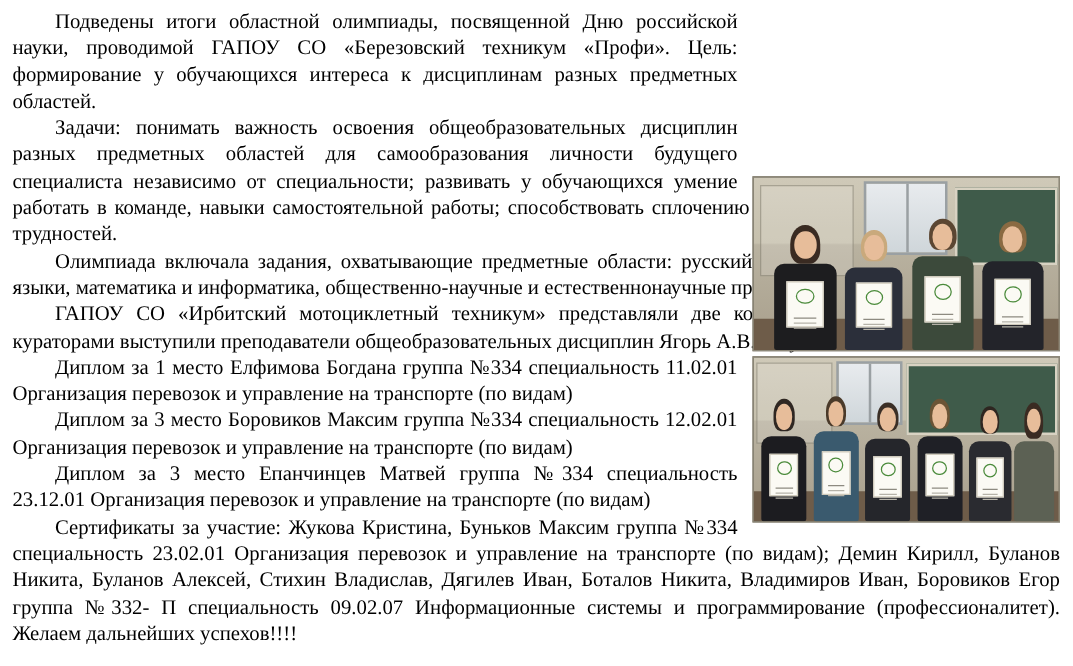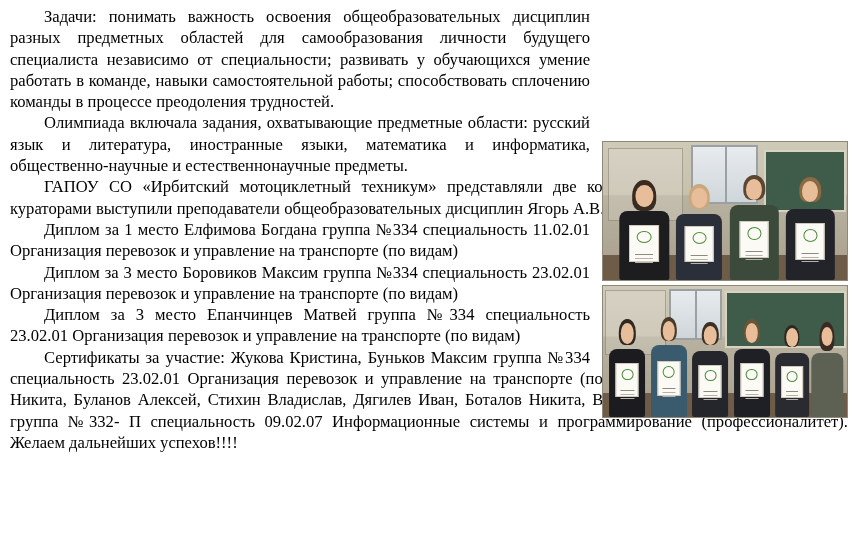--- a/index.html
+++ b/index.html
@@ -239,24 +239,25 @@
       <div class="person" style="left:85%;width:14%;height:74%;">
         <div class="hair" style="width:44%;height:30%;top:2%;background:#3a2b22;"></div>
         <div class="head" style="width:32%;height:20%;top:7%;"></div>
         <div class="body" style="width:92%;height:66%;background:#5c6154;"></div>
       </div>
     </div>
   </div>
 
   <div class="wrap-right-top"></div>
 
+  <p>Подведены итоги областной олимпиады, посвященной Дню российской науки, проводимой ГАПОУ СО «Березовский техникум «Профи». Цель: формирование у обучающихся интереса к дисциплинам разных предметных областей.</p>
   <p>Задачи: понимать важность освоения общеобразовательных дисциплин разных предметных областей для самообразования личности будущего специалиста независимо от специальности; развивать у обучающихся умение работать в команде, навыки самостоятельной работы; способствовать сплочению команды в процессе преодоления трудностей.</p>
   <p>Олимпиада включала задания, охватывающие предметные области: русский язык и литература, иностранные языки, математика и информатика, общественно-научные и естественнонаучные предметы.</p>
   <p>ГАПОУ СО «Ирбитский мотоциклетный техникум» представляли две команды студентов первого курса, кураторами выступили преподаватели общеобразовательных дисциплин Ягорь А.В. и Кузеванова Е.А.</p>
 
   <div class="wrap-right-bottom"></div>
 
   <p>Диплом за 1 место Елфимова Богдана группа №334 специальность 11.02.01 Организация перевозок и управление на транспорте (по видам)</p>
-  <p>Диплом за 3 место Боровиков Максим группа №334 специальность 23.02.01 Организация перевозок и управление на транспорте (по видам)</p>
-  <p>Диплом за 3 место Епанчинцев Матвей группа №334 специальность 23.02.01 Организация перевозок и управление на транспорте (по видам)</p>
+  <p>Диплом за 3 место Боровиков Максим группа №334 специальность 12.02.01 Организация перевозок и управление на транспорте (по видам)</p>
+  <p>Диплом за 3 место Епанчинцев Матвей группа №334 специальность 23.12.01 Организация перевозок и управление на транспорте (по видам)</p>
   <p>Сертификаты за участие: Жукова Кристина, Буньков Максим группа №334 специальность 23.02.01 Организация перевозок и управление на транспорте (по видам); Демин Кирилл, Буланов Никита, Буланов Алексей, Стихин Владислав, Дягилев Иван, Боталов Никита, Владимиров Иван, Боровиков Егор группа №332- П специальность 09.02.07 Информационные системы и программирование (профессионалитет). Желаем дальнейших успехов!!!!</p>
 
 </div>
 
 </body></html>

